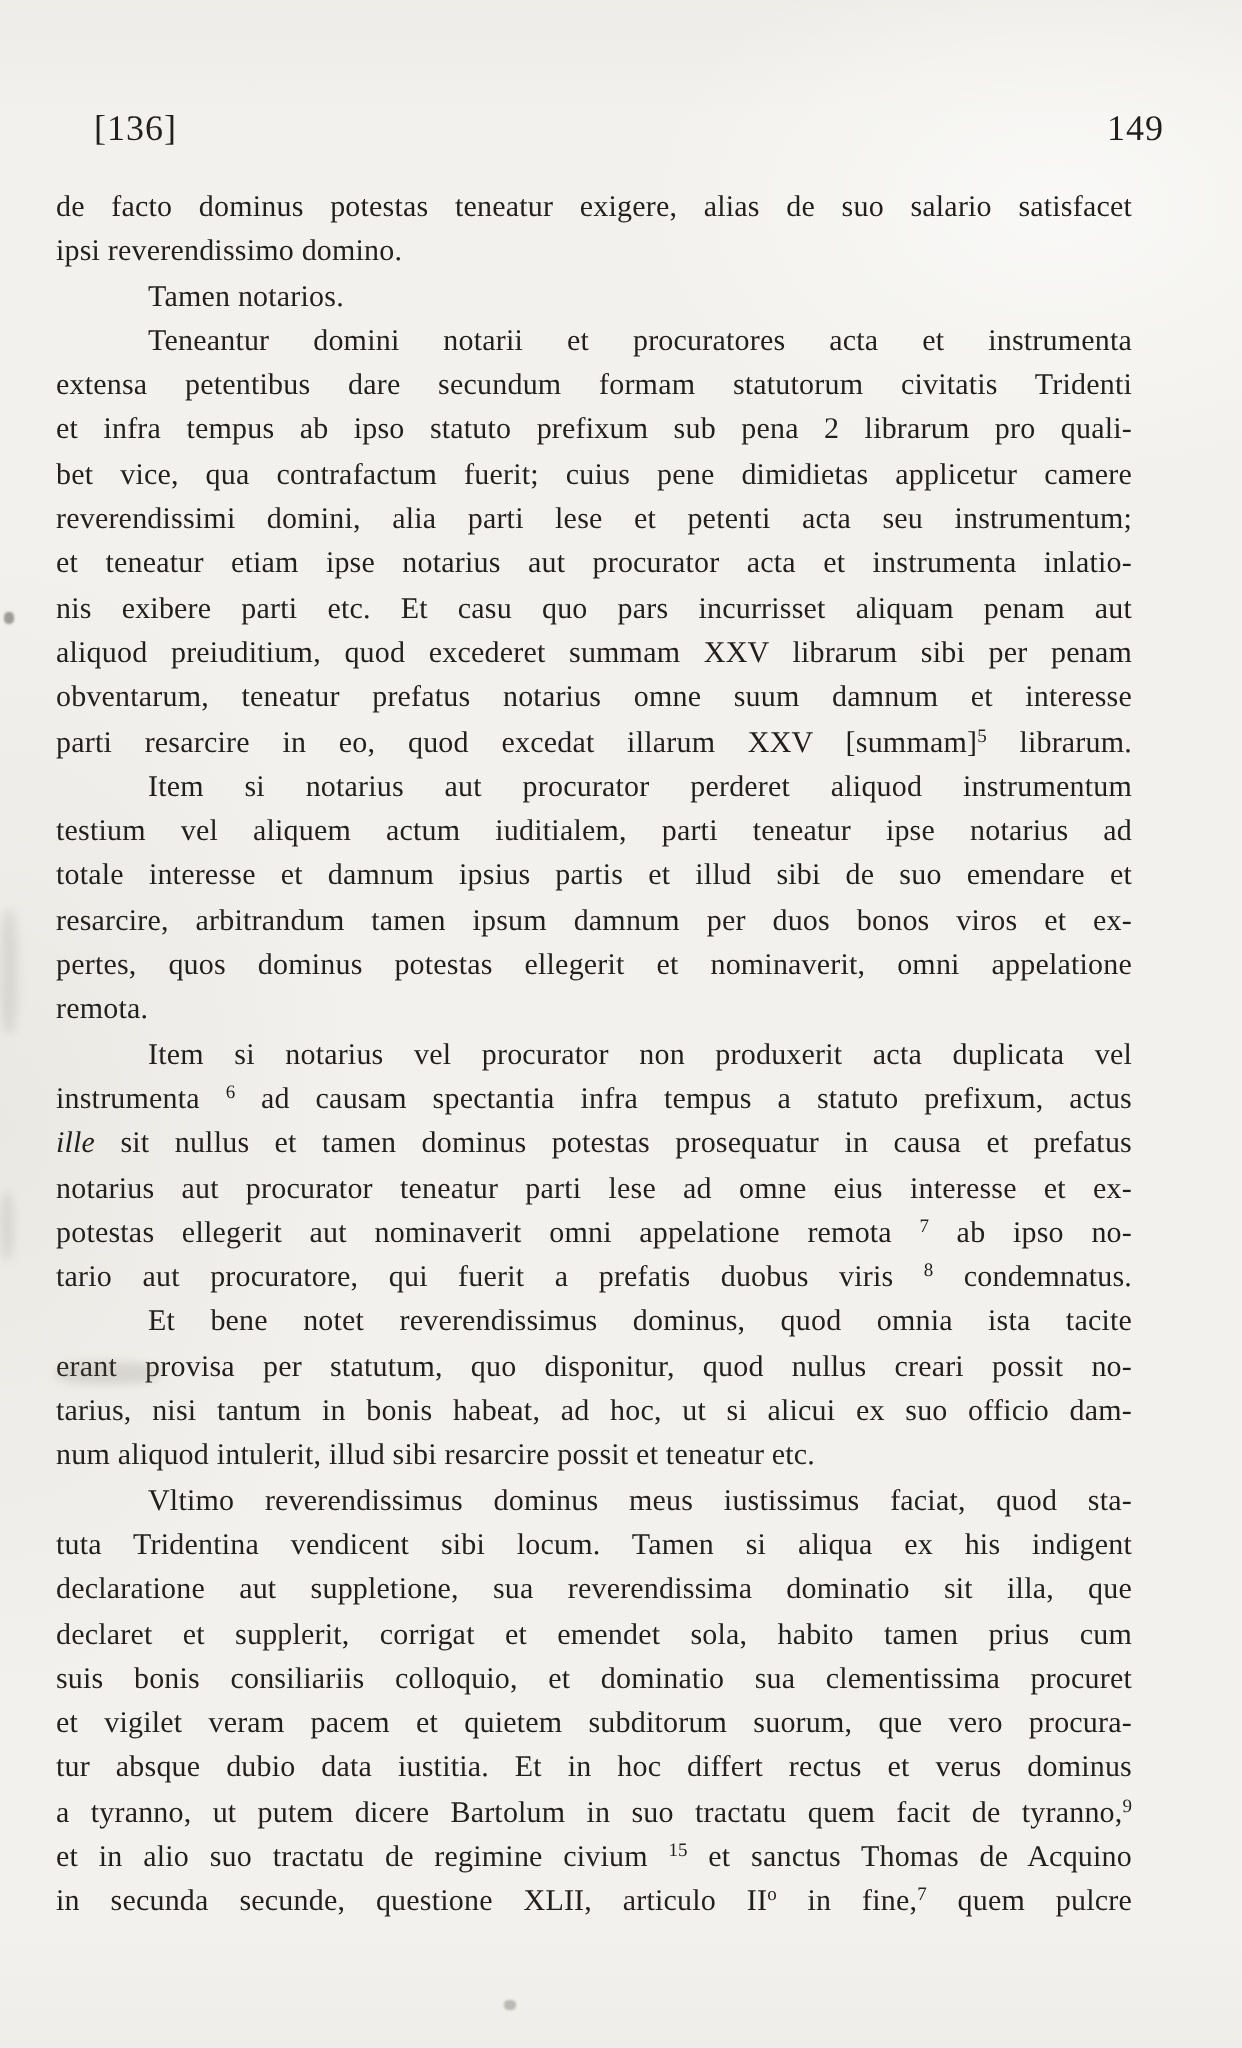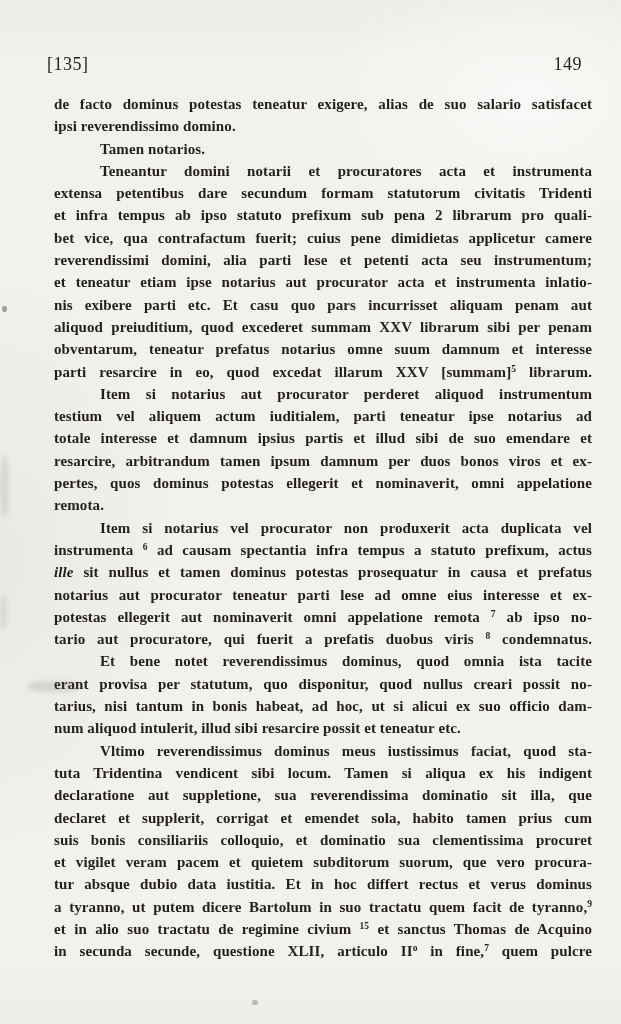--- a/index.html
+++ b/index.html
@@ -22,23 +22,22 @@
     position: absolute;
     top: 54px; left: 47px; right: 39px;
     display: flex;
     justify-content: space-between;
     align-items: baseline;
     font-size: 18px;
     letter-spacing: 0.5px;
   }
   .textbody {
     position: absolute;
-    top: 93px; left: 54px;
+    top: 93px; left: 28px;
     width: 538px;
-    font-weight: bold;
   }
   .line {
     height: 22.3px;
     line-height: 22.3px;
     font-size: 15px;
     letter-spacing: 0.1px;
     text-align: justify;
     text-align-last: justify;
     overflow: hidden;
     white-space: normal;
@@ -66,21 +65,21 @@
   .smudge.s2 { left: 0px;  top: 596px; width: 7px;  height: 34px; }
   .smudge.s3 { left: 28px; top: 681px; width: 52px; height: 11px; background: rgba(110,104,96,0.18); }
   .smudge.s4 { left: 2px;  top: 306px; width: 5px;  height: 6px;  background: rgba(60,56,50,0.45); filter: blur(0.5px); }
   .smudge.s5 { left: 252px; top: 1000px; width: 6px; height: 5px; background: rgba(90,85,78,0.35); filter: blur(0.5px); }
 </style>
 </head>
 <body>
 
 <div class="page">
   <div class="header">
-    <span>[135]</span>
+    <span>[136]</span>
     <span>149</span>
   </div>
 
   <div class="textbody">
       <div class="line"><span>de facto dominus potestas teneatur exigere, alias de suo salario satisfacet</span></div>
       <div class="line left"><span>ipsi reverendissimo domino.</span></div>
       <div class="line indent left"><span>Tamen notarios.</span></div>
       <div class="line indent"><span>Teneantur domini notarii et procuratores acta et instrumenta</span></div>
       <div class="line"><span>extensa petentibus dare secundum formam statutorum civitatis Tridenti</span></div>
       <div class="line"><span>et infra tempus ab ipso statuto prefixum sub pena 2 librarum pro quali-</span></div>

